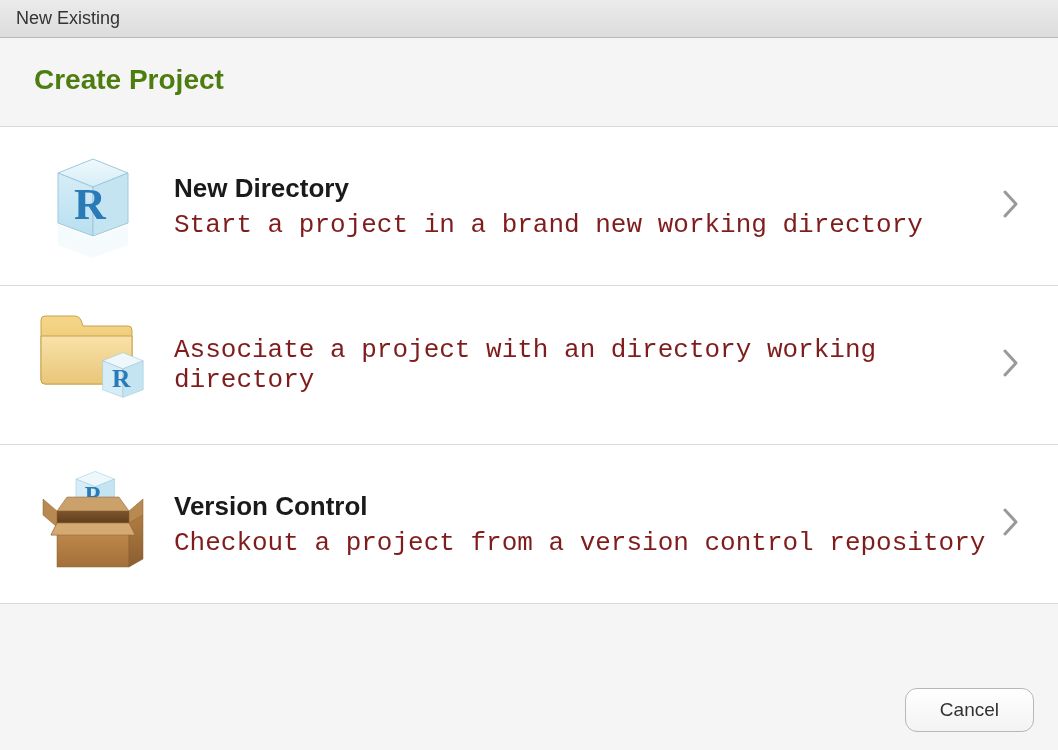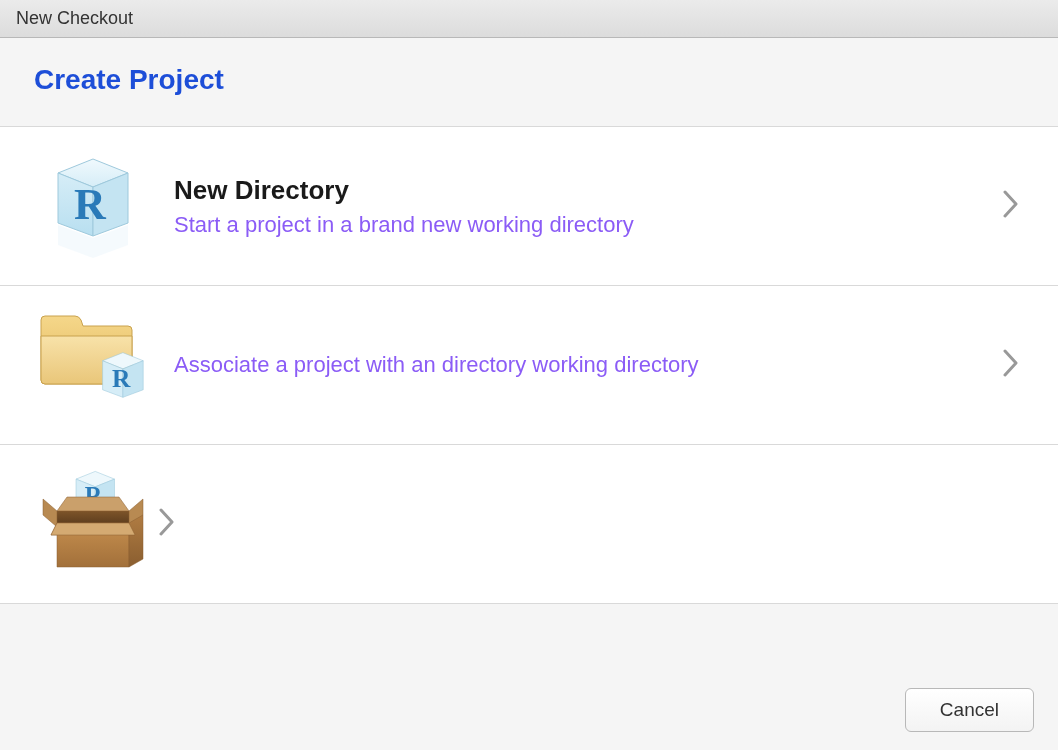--- a/index.html
+++ b/index.html
@@ -22,21 +22,21 @@
       color: #333;
     }
     .header {
       padding: 26px 34px 30px 34px;
       border-bottom: 1px solid #d9d9d9;
       background: #f5f5f5;
     }
     .header h1 {
       font-size: 28px;
       font-weight: bold;
-      color: #1d4ed8;
+      color: #4d7c0f;
     }
     .options {
       background: #fff;
     }
     .option {
       display: flex;
       align-items: center;
       padding: 24px 30px 24px 28px;
       border-bottom: 1px solid #d9d9d9;
       cursor: pointer;
@@ -53,22 +53,23 @@
       flex: 1;
       padding-left: 16px;
     }
     .option-title {
       font-size: 26px;
       font-weight: bold;
       color: #1a1a1a;
       margin-bottom: 6px;
     }
     .option-desc {
-      font-size: 22px;
-      color: #8b5cf6;
+      font-size: 26px;
+      color: #7f1d1d;
+      font-family: Liberation Mono, monospace;
     }
     .chevron {
       flex-shrink: 0;
       color: #999;
       padding-right: 8px;
     }
     .chevron svg {
       width: 18px;
       height: 28px;
     }
@@ -78,32 +79,32 @@
       left: 0;
       right: 0;
       padding: 16px 24px 18px 24px;
       display: flex;
       justify-content: flex-end;
       background: #f5f5f5;
     }
     .btn-cancel {
       background: linear-gradient(to bottom, #ffffff, #f3f3f3);
       border: 1px solid #b8b8b8;
-      border-radius: 6px;
+      border-radius: 12px;
       padding: 10px 34px;
       font-size: 19px;
       color: #333;
       cursor: pointer;
     }
   </style>
 </head>
 <body>
 
 <div class="titlebar">
-  <span>New Checkout</span>
+  <span>New Existing</span>
 </div>
 
 <div class="header">
   <h1>Create Project</h1>
 </div>
 
 <div class="options">
 
   <div class="option">
     <div class="option-icon">
@@ -212,20 +213,24 @@
 
         <polygon points="24,54 18,66 102,66 96,54" fill="#d4aa72" stroke="#8a5e30" stroke-width="0.5"></polygon>
 
         <polygon points="24,54 96,54 96,98 24,98" fill="url(#boxFront)" stroke="#8a5e30" stroke-width="0.5"></polygon>
 
         <polygon points="96,54 110,46 110,90 96,98" fill="url(#boxSide)" stroke="#8a5e30" stroke-width="0.5"></polygon>
 
         <polygon points="24,54 18,66 102,66 96,54" fill="#d4aa72" stroke="#8a5e30" stroke-width="0.5"></polygon>
       </svg>
     </div>
+    <div class="option-text">
+      <div class="option-title">Version Control</div>
+      <div class="option-desc">Checkout a project from a version control repository</div>
+    </div>
     <div class="chevron">
       <svg viewBox="0 0 18 28">
           <path d="M3 2 L14 14 L3 26" fill="none" stroke="#999" stroke-width="3" stroke-linecap="round" stroke-linejoin="round"></path>
         </svg>
     </div>
   </div>
 
 </div>
 
 <div class="footer">

